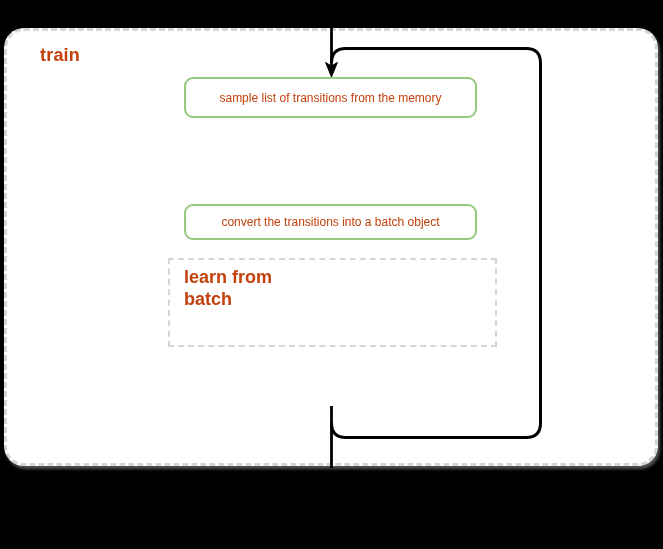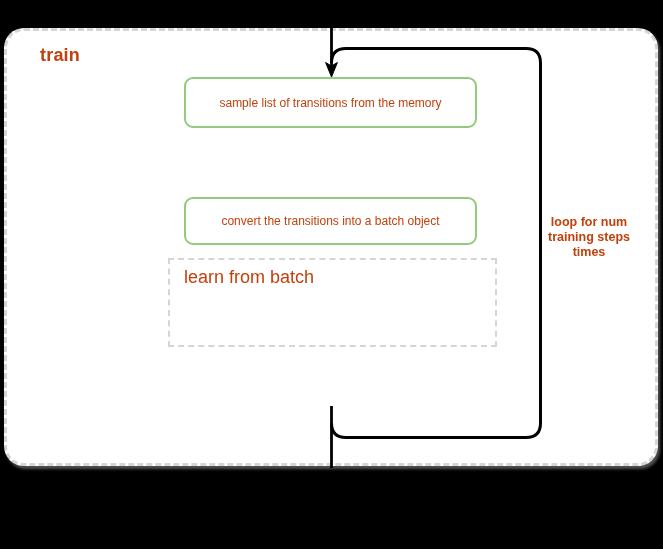--- a/index.html
+++ b/index.html
@@ -11,36 +11,36 @@
     position:absolute;left:4px;top:28px;width:654px;height:438px;
     background:#ffffff;border:3px dashed #d5d5d5;border-radius:20px;
     box-sizing:border-box;box-shadow:2px 3px 3px rgba(150,150,150,0.55);
   }
   .train-label{
     position:absolute;left:40px;top:45px;
     font-size:18px;font-weight:bold;letter-spacing:0.2px;
   }
   svg.flow{position:absolute;left:0;top:0;pointer-events:none;}
   .step{
-    position:absolute;left:184px;width:293px;height:51px;
+    position:absolute;left:184px;width:293px;height:41px;
     background:#ffffff;border:2.5px solid #94c97e;border-radius:9px;
     box-sizing:border-box;display:flex;align-items:center;justify-content:center;
     font-size:12px;text-align:center;padding:0 10px;
   }
   .step1{top:77px}
   .step2{top:137px;height:40px}
-  .step3{top:197px;height:48px}
+  .step3{top:204px;height:36px}
   .step4{top:367px}
   .learn{
     position:absolute;left:168px;top:258px;width:329px;height:89px;
     border:2.5px dashed #d5d5d5;box-sizing:border-box;background:transparent;
   }
   .learn-label{
     margin:6px 0 0 14px;width:135px;
-    font-size:18px;font-weight:normal;line-height:22px;
+    font-size:18px;font-weight:bold;line-height:22px;
   }
   .loop-note{
     position:absolute;left:542px;top:215px;width:94px;
     font-size:12.5px;font-weight:bold;line-height:15px;text-align:center;
   }
 </style>
 </head>
 <body>
 
 <div class="stage">
@@ -59,15 +59,14 @@
   <div class="step step1">sample list of transitions from the memory</div>
 
 
   <div class="step step3">convert the transitions into a batch object</div>
 
   <div class="learn">
     <div class="learn-label">learn from batch</div>
   </div>
 
 
-  <div class="loop-note">loop for num training steps times</div>
 
 </div>
 
 </body></html>

